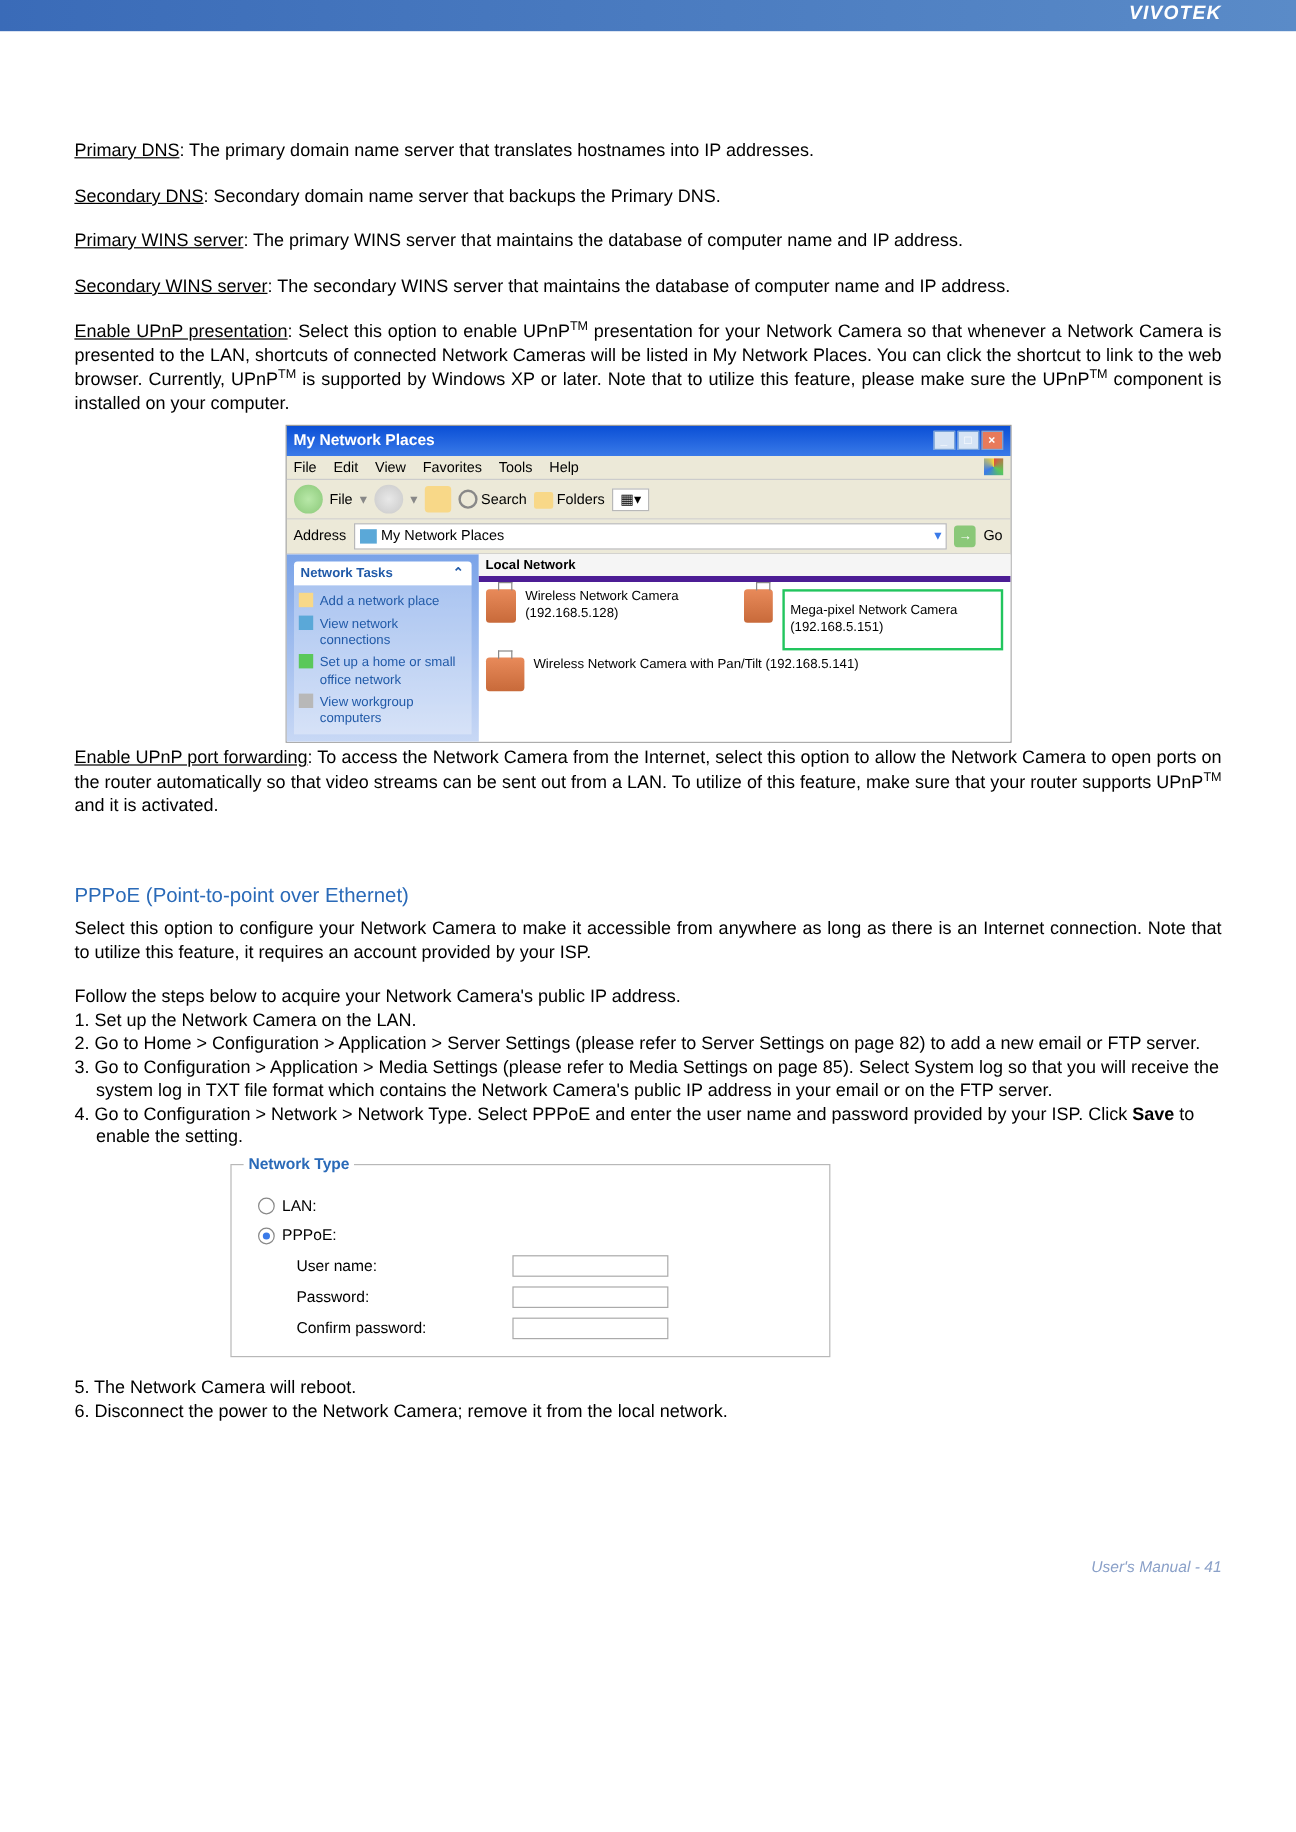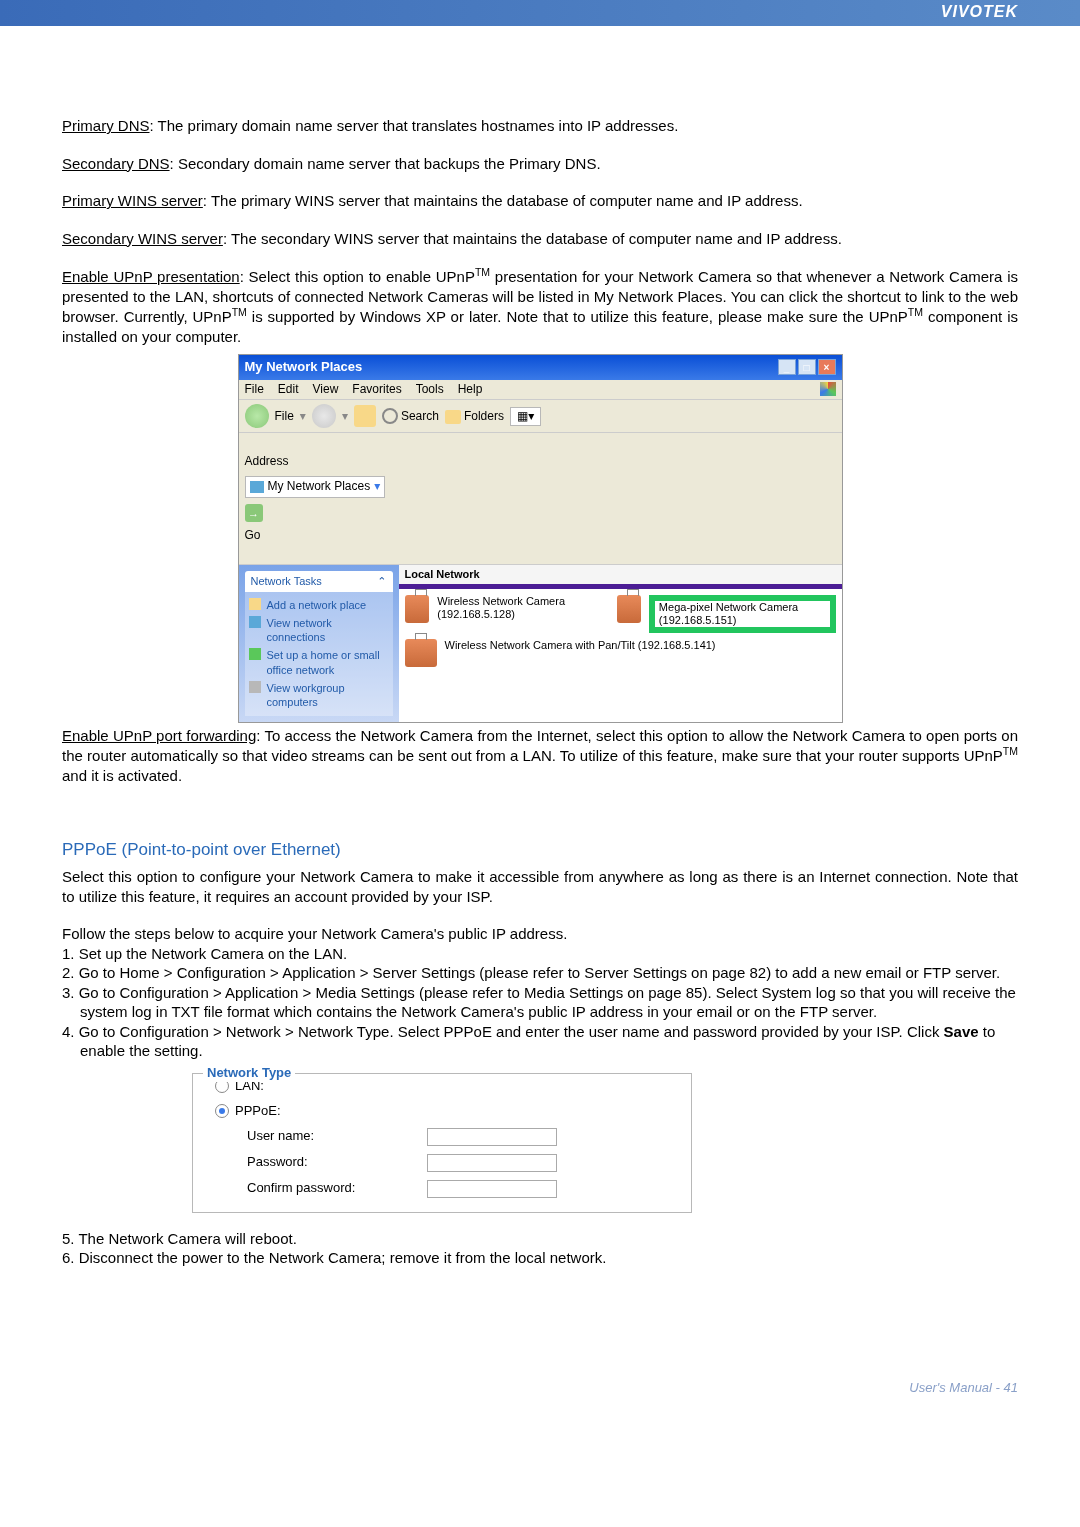--- a/index.html
+++ b/index.html
@@ -87,27 +87,26 @@
       display: inline-flex; align-items: center; justify-content: center;
     }
     .tb-back { background: radial-gradient(circle, #b8e8a8, #8ac878); }
     .tb-fwd { background: radial-gradient(circle, #e8e8e8, #c8c8c8); }
     .tb-up { width: 22px; height: 22px; background: #f8d888; border-radius: 3px; }
     .tb-search, .tb-folders { display: flex; align-items: flex-end; gap: 3px; }
     .folders-ico { width: 16px; height: 14px; background: #f8d888; border-radius: 2px; }
     .search-ico { width: 16px; height: 16px; border: 2px solid #888; border-radius: 50%; position: relative; }
     .addressbar {
       background: #ece9d8;
-      padding: 21px 6px;
-      display: flex;
-      align-items: flex-start;
+      padding: 3px 6px;
+      display: flex;
+      align-items: center;
       gap: 6px;
       font-size: 12px;
       border-bottom: 1px solid #ccc;
-      flex-direction: column;
     }
     .addr-input {
       flex: 1;
       background: #fff;
       border: 1px solid #b8b8b8;
       padding: 2px 4px;
       display: flex; align-items: center; gap: 4px;
     }
     .addr-ico { width: 14px; height: 12px; background: #5aa8d8; }
     .go-btn { background: #8ac878; width: 18px; height: 18px; border-radius: 3px; display: flex; align-items: center; justify-content: center; color: #fff; font-size: 11px; }
@@ -118,21 +117,21 @@
     }
     .sidepanel {
       width: 160px;
       background: linear-gradient(to bottom, #7aa3e8, #c8d8f5);
       padding: 6px;
       font-size: 11px;
     }
     .side-title {
       background: #fff;
       color: #215aa8;
-      font-weight: normal;
+      font-weight: bold;
       padding: 3px 6px;
       display: flex; justify-content: space-between;
       border-radius: 3px 3px 0 0;
     }
     .side-item {
       color: #215aa8;
       padding: 2px 0 2px 20px;
       position: relative;
     }
     .side-ico { position: absolute; left: 2px; top: 2px; width: 12px; height: 12px; }
@@ -151,40 +150,40 @@
       display: flex;
       padding: 6px;
       gap: 18px;
       font-size: 11px;
     }
     .cam-item { display: flex; gap: 8px; align-items: flex-start; justify-content: flex-end; }
     .cam-ico { width: 32px; height: 28px; background: linear-gradient(#e88a5a, #c86a3a); border-radius: 3px; position: relative; }
     .cam-ico::before { content: ""; position: absolute; top: -6px; left: 10px; width: 10px; height: 6px; border: 1px solid #888; border-bottom: none; }
     .cam-label { line-height: 1.2; }
     .callout {
-      border: 6px solid #22c55e;
-      padding: 0 4px;
+      border: 2px solid #22c55e;
+      padding: 10px 4px;
       background: #fff;
     }
     .section-title {
       color: #2a6ab8;
       font-size: 17px;
       margin-top: 54px;
       margin-bottom: 6px;
     }
     .steps { margin-bottom: 12px; }
     .step { padding-left: 18px; text-indent: -18px; }
     .bold { font-weight: bold; }
     .netform {
       margin: 8px auto 16px 130px;
       border: 1px solid #b8b8b8;
       width: 500px;
       font-size: 13px;
       position: relative;
-      padding: 0 16px 10px 16px;
+      padding: 22px 16px 10px 16px;
     }
     .netform-legend {
       position: absolute;
       top: -9px; left: 10px;
       background: #fff;
       padding: 0 4px;
       color: #2a6ab8;
       font-weight: bold;
     }
     .radio-row { display: flex; align-items: center; gap: 6px; padding: 4px 6px; }

